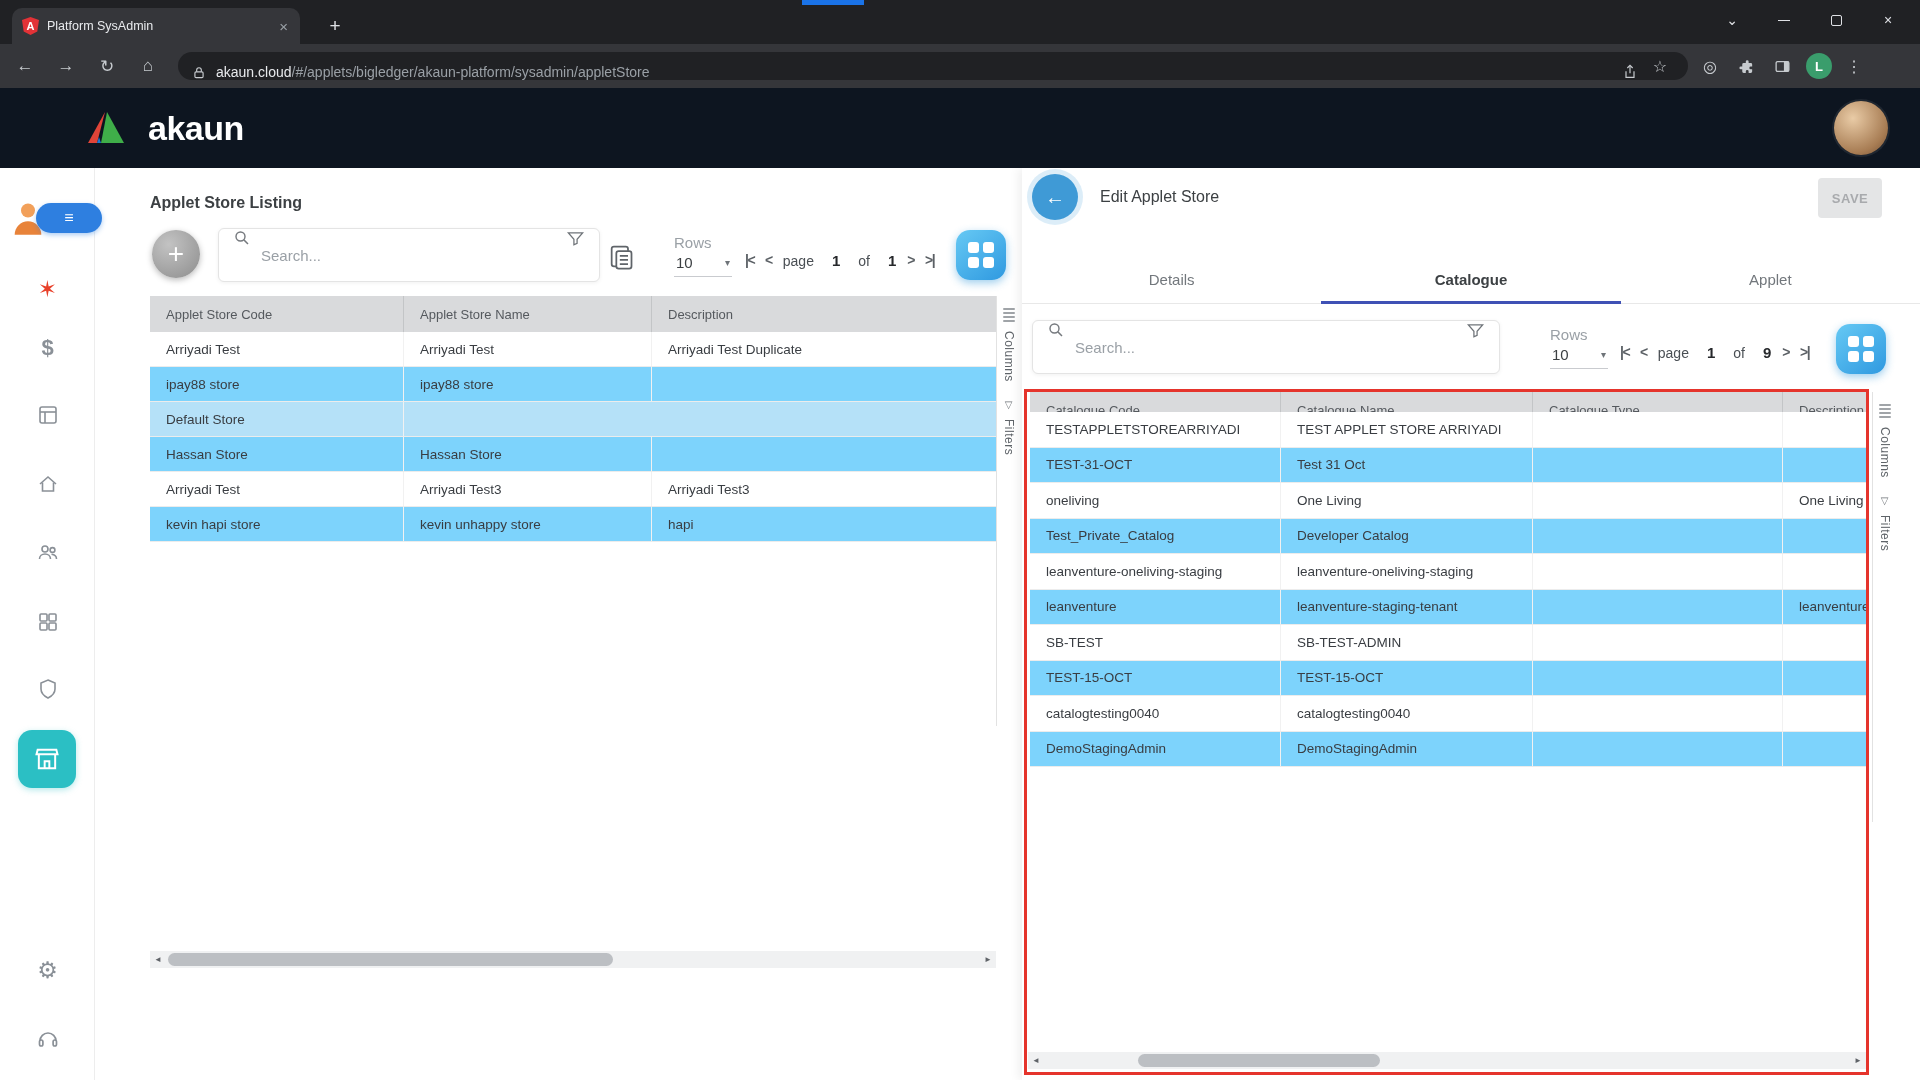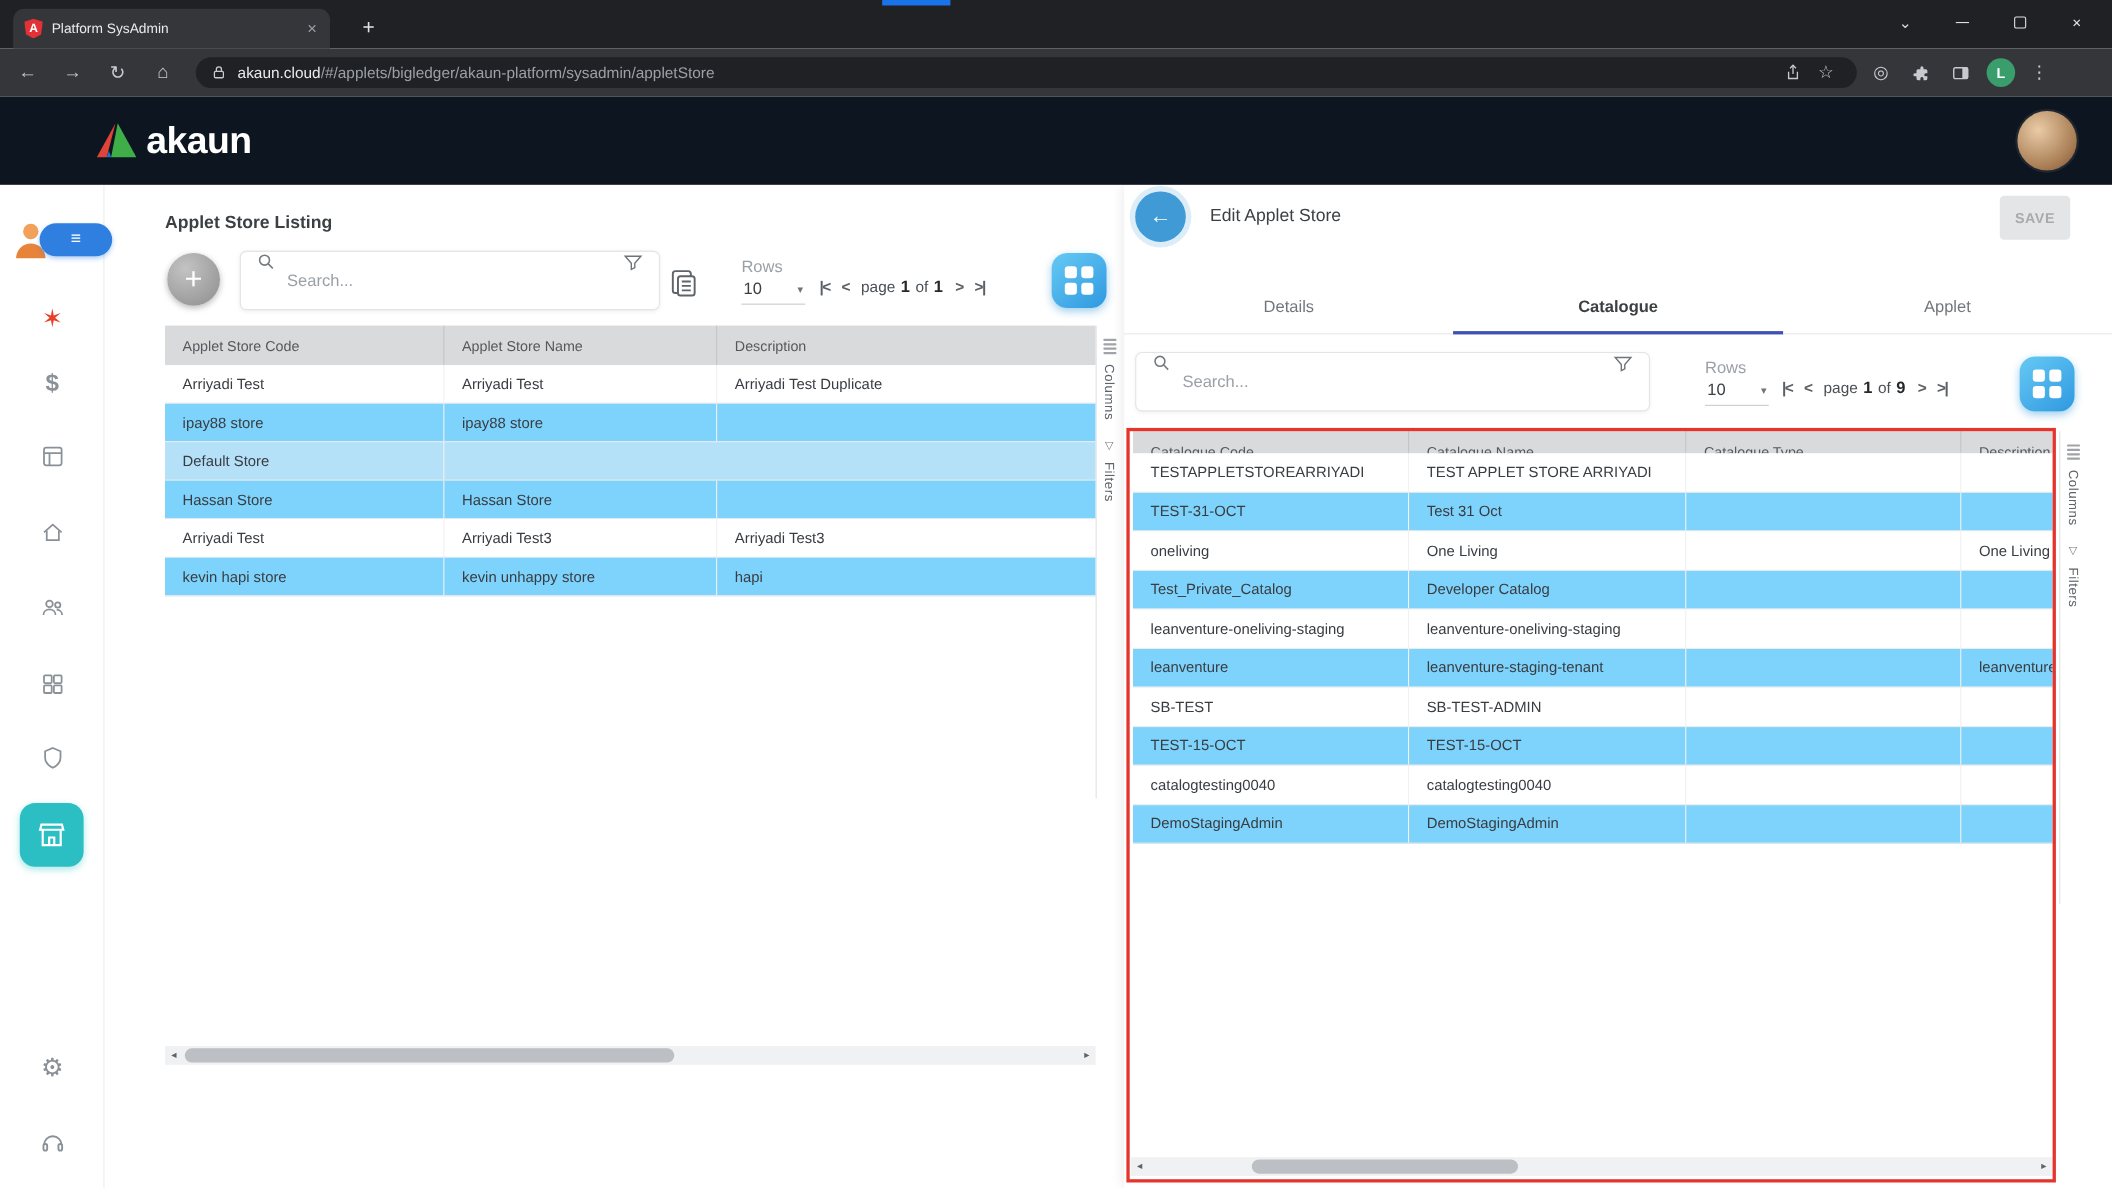--- a/index.html
+++ b/index.html
@@ -15,30 +15,30 @@
   .tab-title{flex:1;font-size:12.5px;white-space:nowrap;overflow:hidden}
   .tab-close{color:#9aa0a6;font-size:15px;line-height:1;padding:0 2px}
   .newtab{position:absolute;left:320px;top:12px;width:30px;height:28px;color:#dfe1e5;font-size:19px;display:flex;align-items:center;justify-content:center}
   .win-controls{position:absolute;right:6px;top:0;height:40px;display:flex;z-index:6}
   .win-btn{width:52px;height:40px;display:flex;align-items:center;justify-content:center;color:#dfe1e5;font-size:14px}
   .max-box{width:11px;height:11px;border:1.4px solid #dfe1e5;border-radius:2px;display:inline-block}
   .min-bar{width:12px;border-top:1.6px solid #dfe1e5;display:inline-block}
 
   .toolbar{position:absolute;left:0;top:44px;width:1920px;height:44px;background:#35363a;display:flex;align-items:center;z-index:5}
   .nav-btn{width:32px;height:32px;margin-left:9px;color:#c7cbcf;font-size:17px;display:flex;align-items:center;justify-content:center;border-radius:50%}
-  .urlbar{margin-left:14px;width:1510px;height:28px;background:#202124;border-radius:17px;display:flex;align-items:center;padding:0 14px}
+  .urlbar{margin-left:14px;width:1510px;height:28px;background:#202124;border-radius:17px;display:flex;align-items:flex-end;padding:0 14px}
   .url-host{color:#e8eaed;font-size:14px;margin-left:10px;white-space:nowrap}
   .url-path{color:#9aa0a6;font-size:14px;white-space:nowrap;overflow:hidden}
   .url-spacer{flex:1}
   .tool-icon{width:28px;height:28px;margin-left:8px;color:#c7cbcf;display:flex;align-items:center;justify-content:center;font-size:16px}
   .profile-badge{width:26px;height:26px;border-radius:50%;background:#3a9d6c;color:#fff;font-size:13px;font-weight:700;display:flex;align-items:center;justify-content:center;margin-left:10px}
 
   
   .app-header{position:absolute;left:0;top:88px;width:1920px;height:80px;background:#0d1520;display:flex;align-items:center;padding:0 32px 0 88px;z-index:4}
-  .logo-wrap{display:flex;align-items:center;gap:9px}
+  .logo-wrap{display:flex;align-items:center;gap:24px}
   .logo-word{color:#fff;font-size:34px;font-weight:700;letter-spacing:-.5px}
   .hdr-spacer{flex:1}
   .hdr-avatar{width:54px;height:54px;border-radius:50%;background:radial-gradient(circle at 35% 32%,#e9cba6,#a77c53 68%,#6f4e33);box-shadow:0 0 0 2px rgba(255,255,255,.08)}
 
   
   .sidebar{position:absolute;left:0;top:168px;width:95px;height:912px;background:#fff;border-right:1px solid #ededed;z-index:3;overflow:visible}
   .side-item{position:absolute;left:0;width:95px;height:52px;display:flex;align-items:center;justify-content:center;color:#8a9097}
   .side-glyph{font-size:23px;line-height:1}
   .user-menu{position:absolute;left:0;top:20px;width:110px;height:60px}
   .user-pill{position:absolute;left:36px;top:15px;width:66px;height:30px;background:#2e7fe0;border-radius:15px;color:#fff;font-size:16px;display:flex;align-items:center;justify-content:center;box-shadow:0 2px 5px rgba(46,127,224,.4)}
@@ -49,21 +49,21 @@
   .add-btn{position:absolute;left:152px;top:230px;width:48px;height:48px;border-radius:50%;border:none;background:radial-gradient(circle at 35% 30%,#c3c3c3,#8d8d8d);box-shadow:0 2px 6px rgba(0,0,0,.28);color:#fff;font-size:28px;display:flex;align-items:center;justify-content:center}
   .search-box{position:absolute;background:#fff;border:1px solid #e4e4e4;border-radius:6px;display:flex;padding:0 14px;box-shadow:0 1px 4px rgba(0,0,0,.06)}
   .search-box input{border:none;outline:none;flex:1;font-size:15px;color:#3c4043;font-family:inherit;margin-left:10px;background:transparent;min-width:0}
   .search-box input::placeholder{color:#9aa0a6}
   .rows-select{position:absolute;width:64px}
   .rows-label{font-size:15px;color:#9aa0a6}
   .rows-value{display:flex;align-items:center;justify-content:space-between;border-bottom:1px solid #c9cbcf;padding:3px 2px 5px 2px;font-size:15px;color:#3c4043;width:58px}
   .caret{font-size:10px;color:#6f7479}
   .pagination{position:absolute;display:flex;align-items:center;height:40px;gap:11px;color:#5f6469}
   .pg-btn{font-size:14px;font-weight:700;letter-spacing:-1.5px;color:#5b6065}
-  .pg-text{font-size:14px;color:#4a4f54;display:flex;gap:5px;align-items:baseline}
+  .pg-text{font-size:14px;color:#4a4f54;display:flex;gap:18px;align-items:baseline}
   .pg-text b{font-size:15px;color:#26282b}
   .grid-btn{position:absolute;width:50px;height:50px;border:none;border-radius:14px;background:linear-gradient(140deg,#66c9f4 0%,#2f99e0 100%);box-shadow:0 3px 8px rgba(41,146,214,.45);display:flex;align-items:center;justify-content:center}
   .grid4{display:grid;grid-template-columns:11px 11px;grid-template-rows:11px 11px;gap:4px}
   .grid4 i{background:#fff;border-radius:3px}
   .icon-btn{position:absolute;background:none;border:none;display:flex;align-items:center;justify-content:center}
 
   
   .cols-left{--cols:254px 248px 1fr}
   .cols-right{--cols:251px 252px 250px 1fr}
   .thead{position:absolute;display:grid;grid-template-columns:var(--cols);background:#d9dadc;height:36px}

